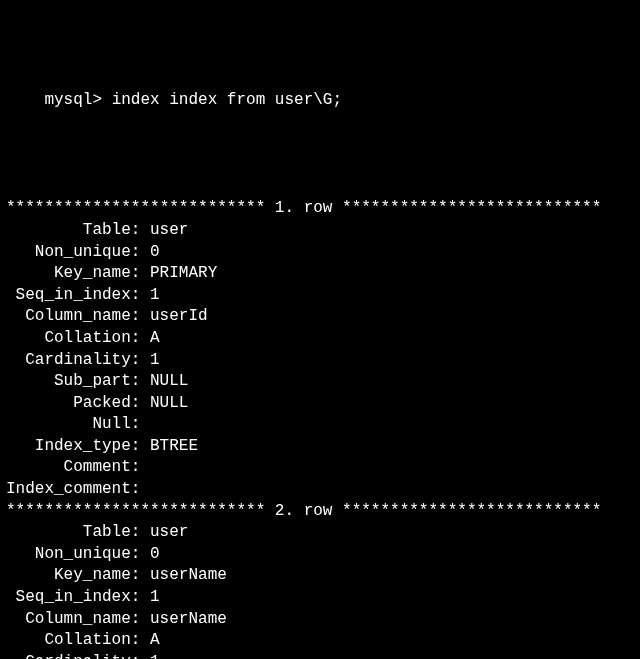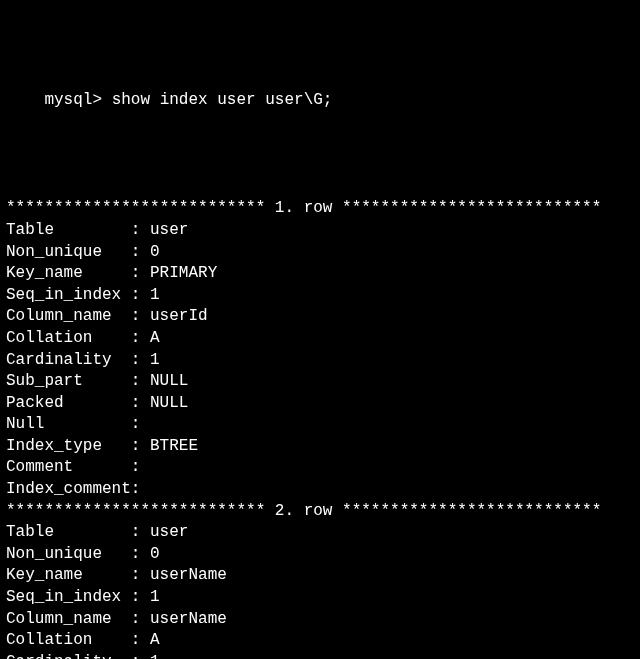--- a/index.html
+++ b/index.html
@@ -19,39 +19,40 @@
     white-space: pre;
   }
   .prompt-line {
     display: block;
   }
   .kv-line {
     display: flex;
   }
   .kv-key {
     display: inline-block;
+    text-align: right;
     min-width: 13ch;
   }
   .kv-sep {
     display: inline-block;
     padding: 0 1ch 0 0;
   }
   .kv-val {
     display: inline-block;
   }
   .row-sep {
     display: block;
   }
 </style>
 </head>
 <body>
 
 <div class="terminal">
 
   <span class="prompt-line">
-    <span>mysql&gt;</span> <span>show index user user\G;</span>
+    <span>mysql&gt;</span> <span>index index from user\G;</span>
   </span>
 
   <div id="rows-container"><span class="row-sep">*************************** 1. row ***************************</span><span class="kv-line"><span class="kv-key">Table</span><span class="kv-sep">:</span><span class="kv-val">user</span></span><span class="kv-line"><span class="kv-key">Non_unique</span><span class="kv-sep">:</span><span class="kv-val">0</span></span><span class="kv-line"><span class="kv-key">Key_name</span><span class="kv-sep">:</span><span class="kv-val">PRIMARY</span></span><span class="kv-line"><span class="kv-key">Seq_in_index</span><span class="kv-sep">:</span><span class="kv-val">1</span></span><span class="kv-line"><span class="kv-key">Column_name</span><span class="kv-sep">:</span><span class="kv-val">userId</span></span><span class="kv-line"><span class="kv-key">Collation</span><span class="kv-sep">:</span><span class="kv-val">A</span></span><span class="kv-line"><span class="kv-key">Cardinality</span><span class="kv-sep">:</span><span class="kv-val">1</span></span><span class="kv-line"><span class="kv-key">Sub_part</span><span class="kv-sep">:</span><span class="kv-val">NULL</span></span><span class="kv-line"><span class="kv-key">Packed</span><span class="kv-sep">:</span><span class="kv-val">NULL</span></span><span class="kv-line"><span class="kv-key">Null</span><span class="kv-sep">:</span><span class="kv-val"></span></span><span class="kv-line"><span class="kv-key">Index_type</span><span class="kv-sep">:</span><span class="kv-val">BTREE</span></span><span class="kv-line"><span class="kv-key">Comment</span><span class="kv-sep">:</span><span class="kv-val"></span></span><span class="kv-line"><span class="kv-key">Index_comment</span><span class="kv-sep">:</span><span class="kv-val"></span></span><span class="row-sep">*************************** 2. row ***************************</span><span class="kv-line"><span class="kv-key">Table</span><span class="kv-sep">:</span><span class="kv-val">user</span></span><span class="kv-line"><span class="kv-key">Non_unique</span><span class="kv-sep">:</span><span class="kv-val">0</span></span><span class="kv-line"><span class="kv-key">Key_name</span><span class="kv-sep">:</span><span class="kv-val">userName</span></span><span class="kv-line"><span class="kv-key">Seq_in_index</span><span class="kv-sep">:</span><span class="kv-val">1</span></span><span class="kv-line"><span class="kv-key">Column_name</span><span class="kv-sep">:</span><span class="kv-val">userName</span></span><span class="kv-line"><span class="kv-key">Collation</span><span class="kv-sep">:</span><span class="kv-val">A</span></span><span class="kv-line"><span class="kv-key">Cardinality</span><span class="kv-sep">:</span><span class="kv-val">1</span></span></div>
 
   
 
 </div>
 
 </body></html>

